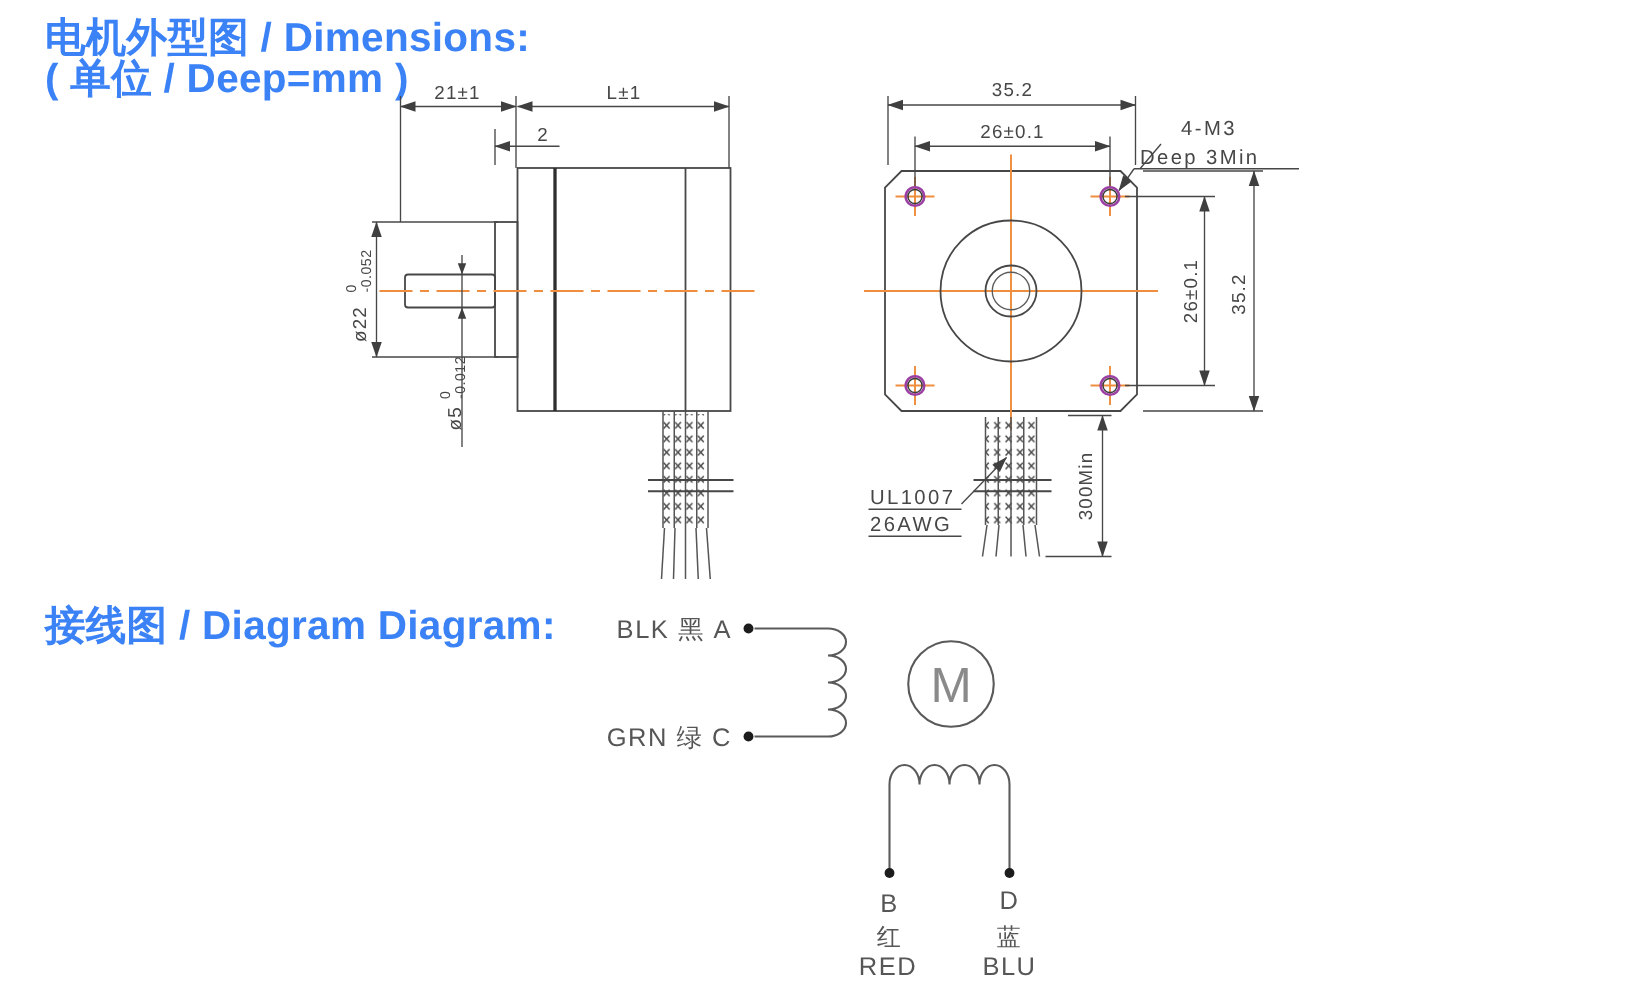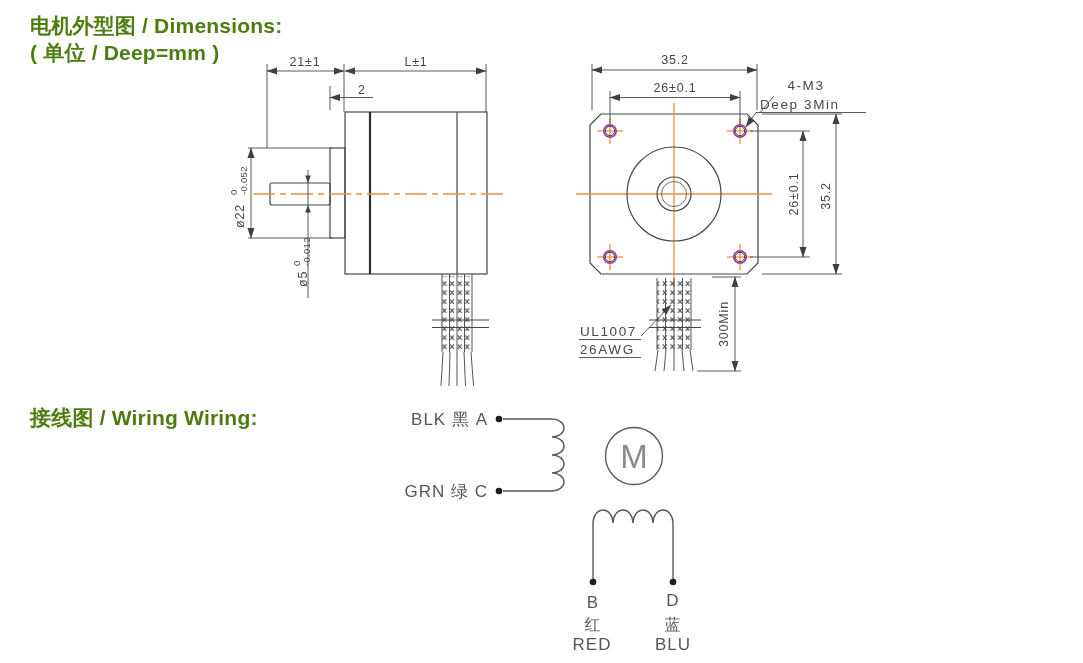--- a/index.html
+++ b/index.html
@@ -1,18 +1,18 @@
 <!DOCTYPE html>
 <html><head>
 <meta charset="utf-8">
 <style>
   html,body{margin:0;padding:0;background:#ffffff;}
   .page{position:relative;width:1083px;height:663px;background:#ffffff;overflow:hidden;
         font-family:"Liberation Sans",sans-serif;}
-  .heading{position:absolute;left:30px;color:#4d7c0f;font-weight:bold;font-size:21px;
+  .heading{position:absolute;left:30px;color:#3b82f6;font-weight:bold;font-size:27px;
            line-height:27px;letter-spacing:0.2px;white-space:pre;}
   #hdr-main{top:12px;}
   #hdr-wiring{top:404px;}
   svg{position:absolute;left:0;top:0;}
   .ln{stroke:#474747;stroke-width:1.2;fill:none;}
   .lnthick{stroke:#2e2e2e;stroke-width:2.2;fill:none;}
   .lnthin{stroke:#5d5d5d;stroke-width:0.9;fill:none;}
   .dim{stroke:#474747;stroke-width:0.9;fill:none;}
   .cl{stroke:#ef8e3f;stroke-width:1.3;fill:none;}
   .cl-dash{stroke-dasharray:22 5 6 5;}
@@ -28,21 +28,21 @@
   .wire-s{font-size:16px;fill:#565656;letter-spacing:1px;}
   .motor-m{font-size:33px;fill:#8a8a8a;letter-spacing:0;}
 </style>
 </head>
 <body>
 
 <div class="page">
 
   <div id="hdr-main" class="heading"><span>电机外型图 / Dimensions:</span><br><span>( 单位 / Deep=mm )</span></div>
 
-  <div id="hdr-wiring" class="heading"><span>接线图 / Wiring Wiring:</span></div>
+  <div id="hdr-wiring" class="heading"><span>接线图 / Diagram Diagram:</span></div>
 
   <svg width="1083" height="663" viewBox="0 0 1083 663">
     <defs>
       <marker id="ar" markerWidth="12" markerHeight="9" refX="10.6" refY="4.5" orient="auto-start-reverse" markerUnits="userSpaceOnUse">
         <path d="M0.6,1 L11,4.5 L0.6,8 Z" fill="#3f3f3f"></path>
       </marker>
       <pattern id="wx" width="7.6" height="9" patternUnits="userSpaceOnUse">
         <path d="M1.6,2.4 L5.6,6.8 M5.6,2.4 L1.6,6.8" stroke="#4a4a4a" stroke-width="1" fill="none"></path>
       </pattern>
     </defs>

